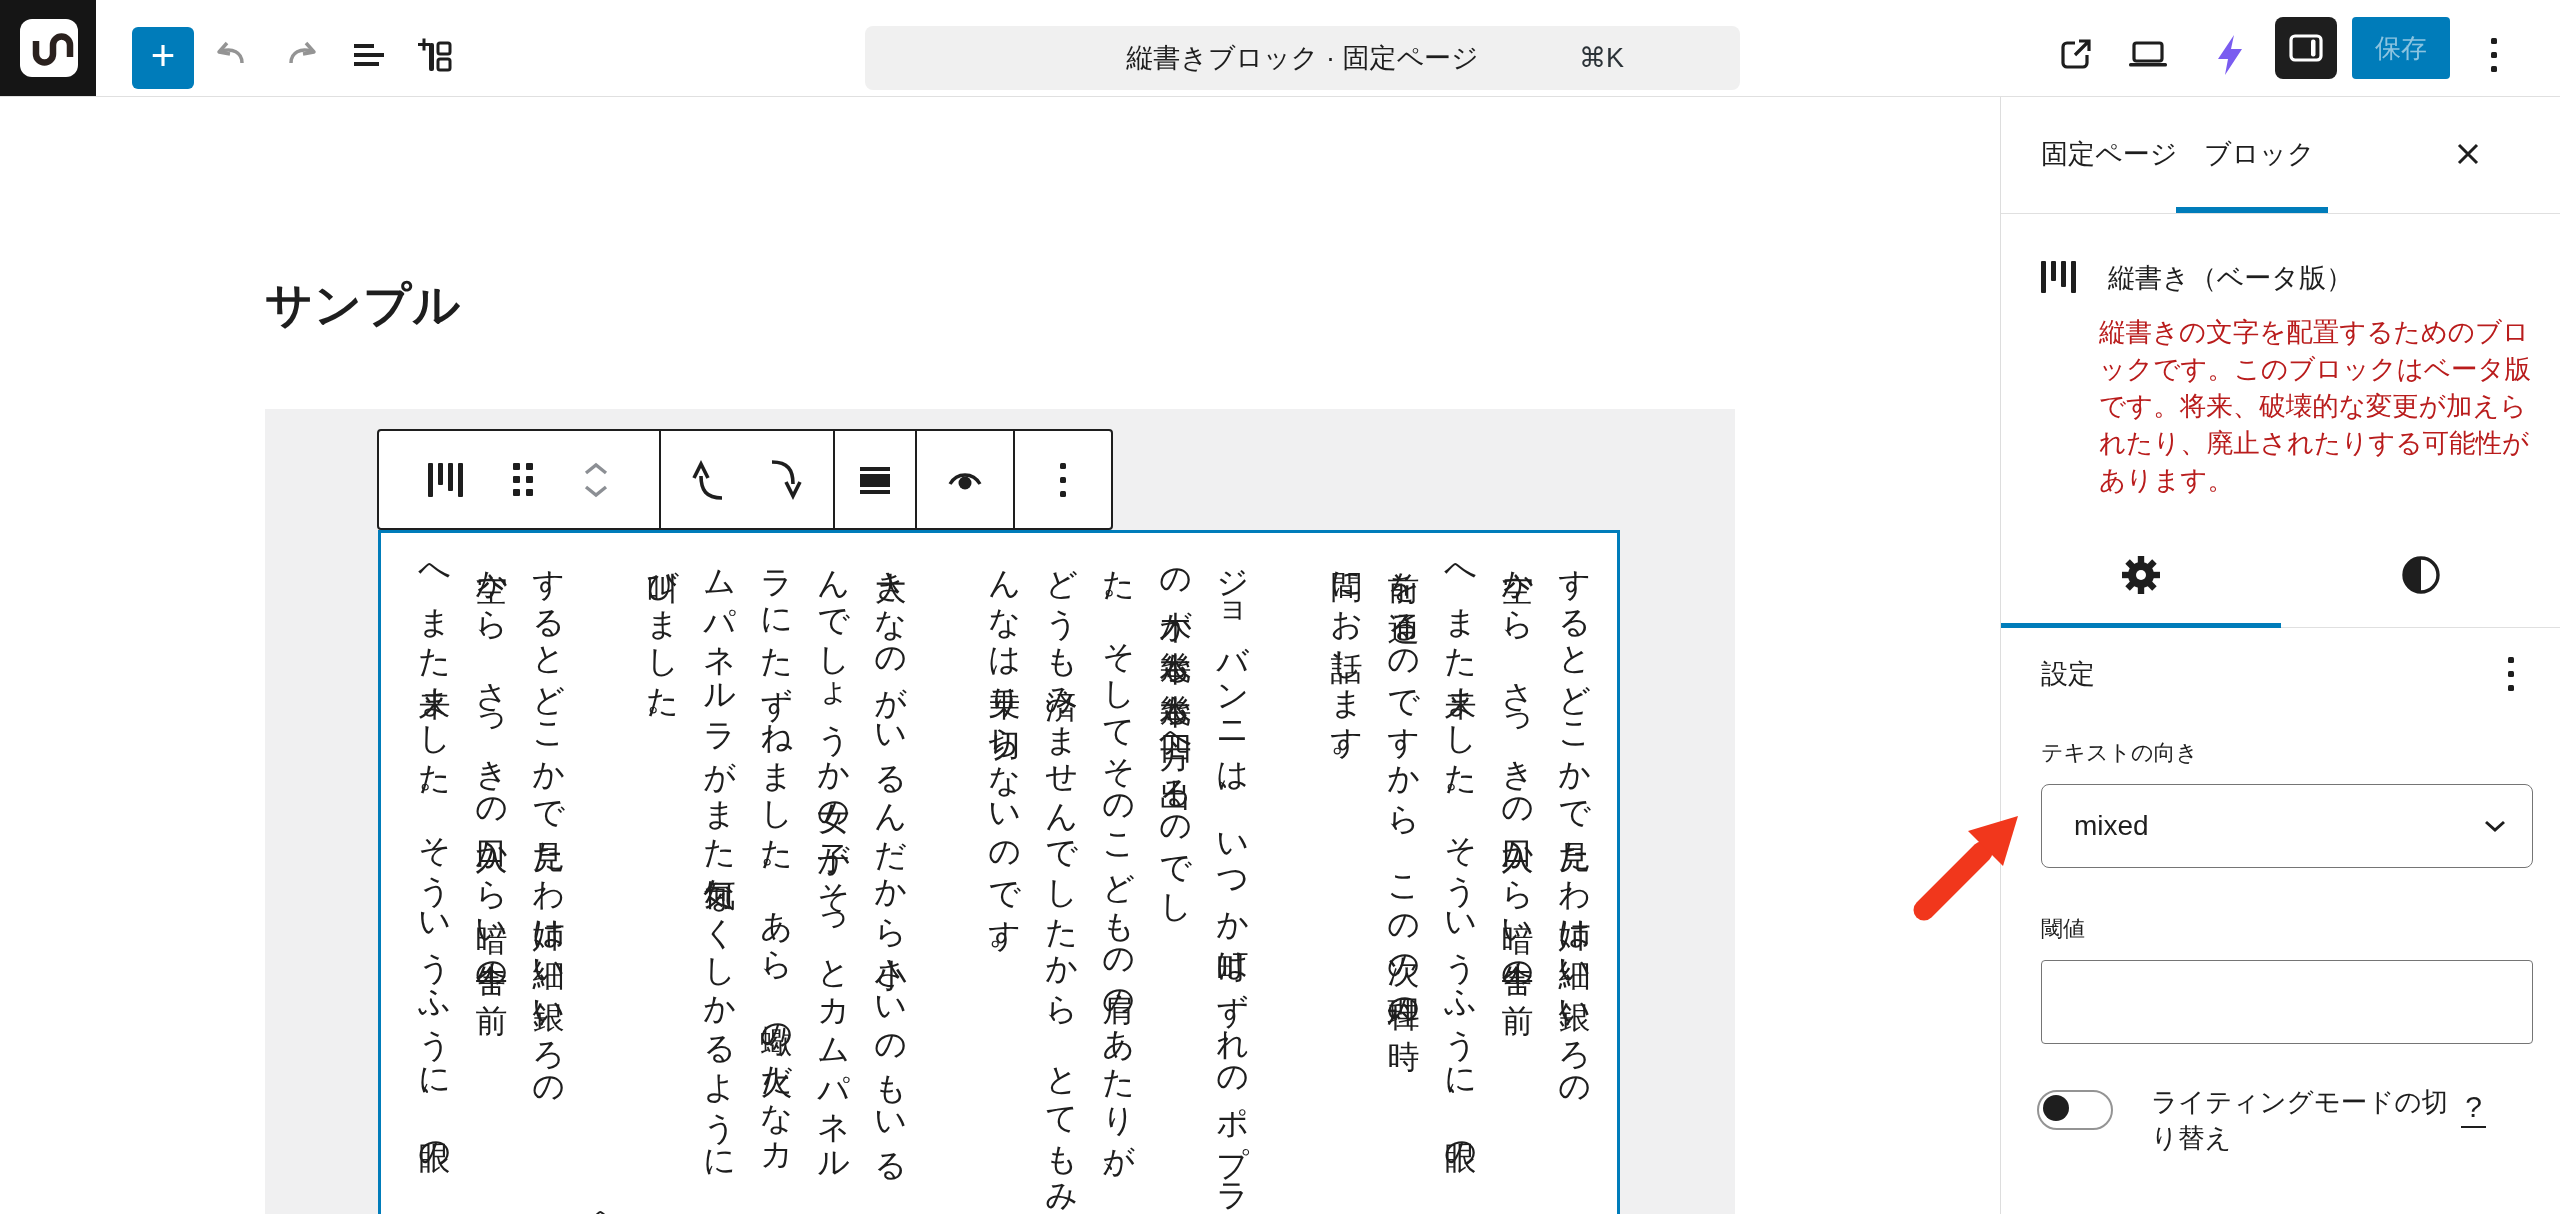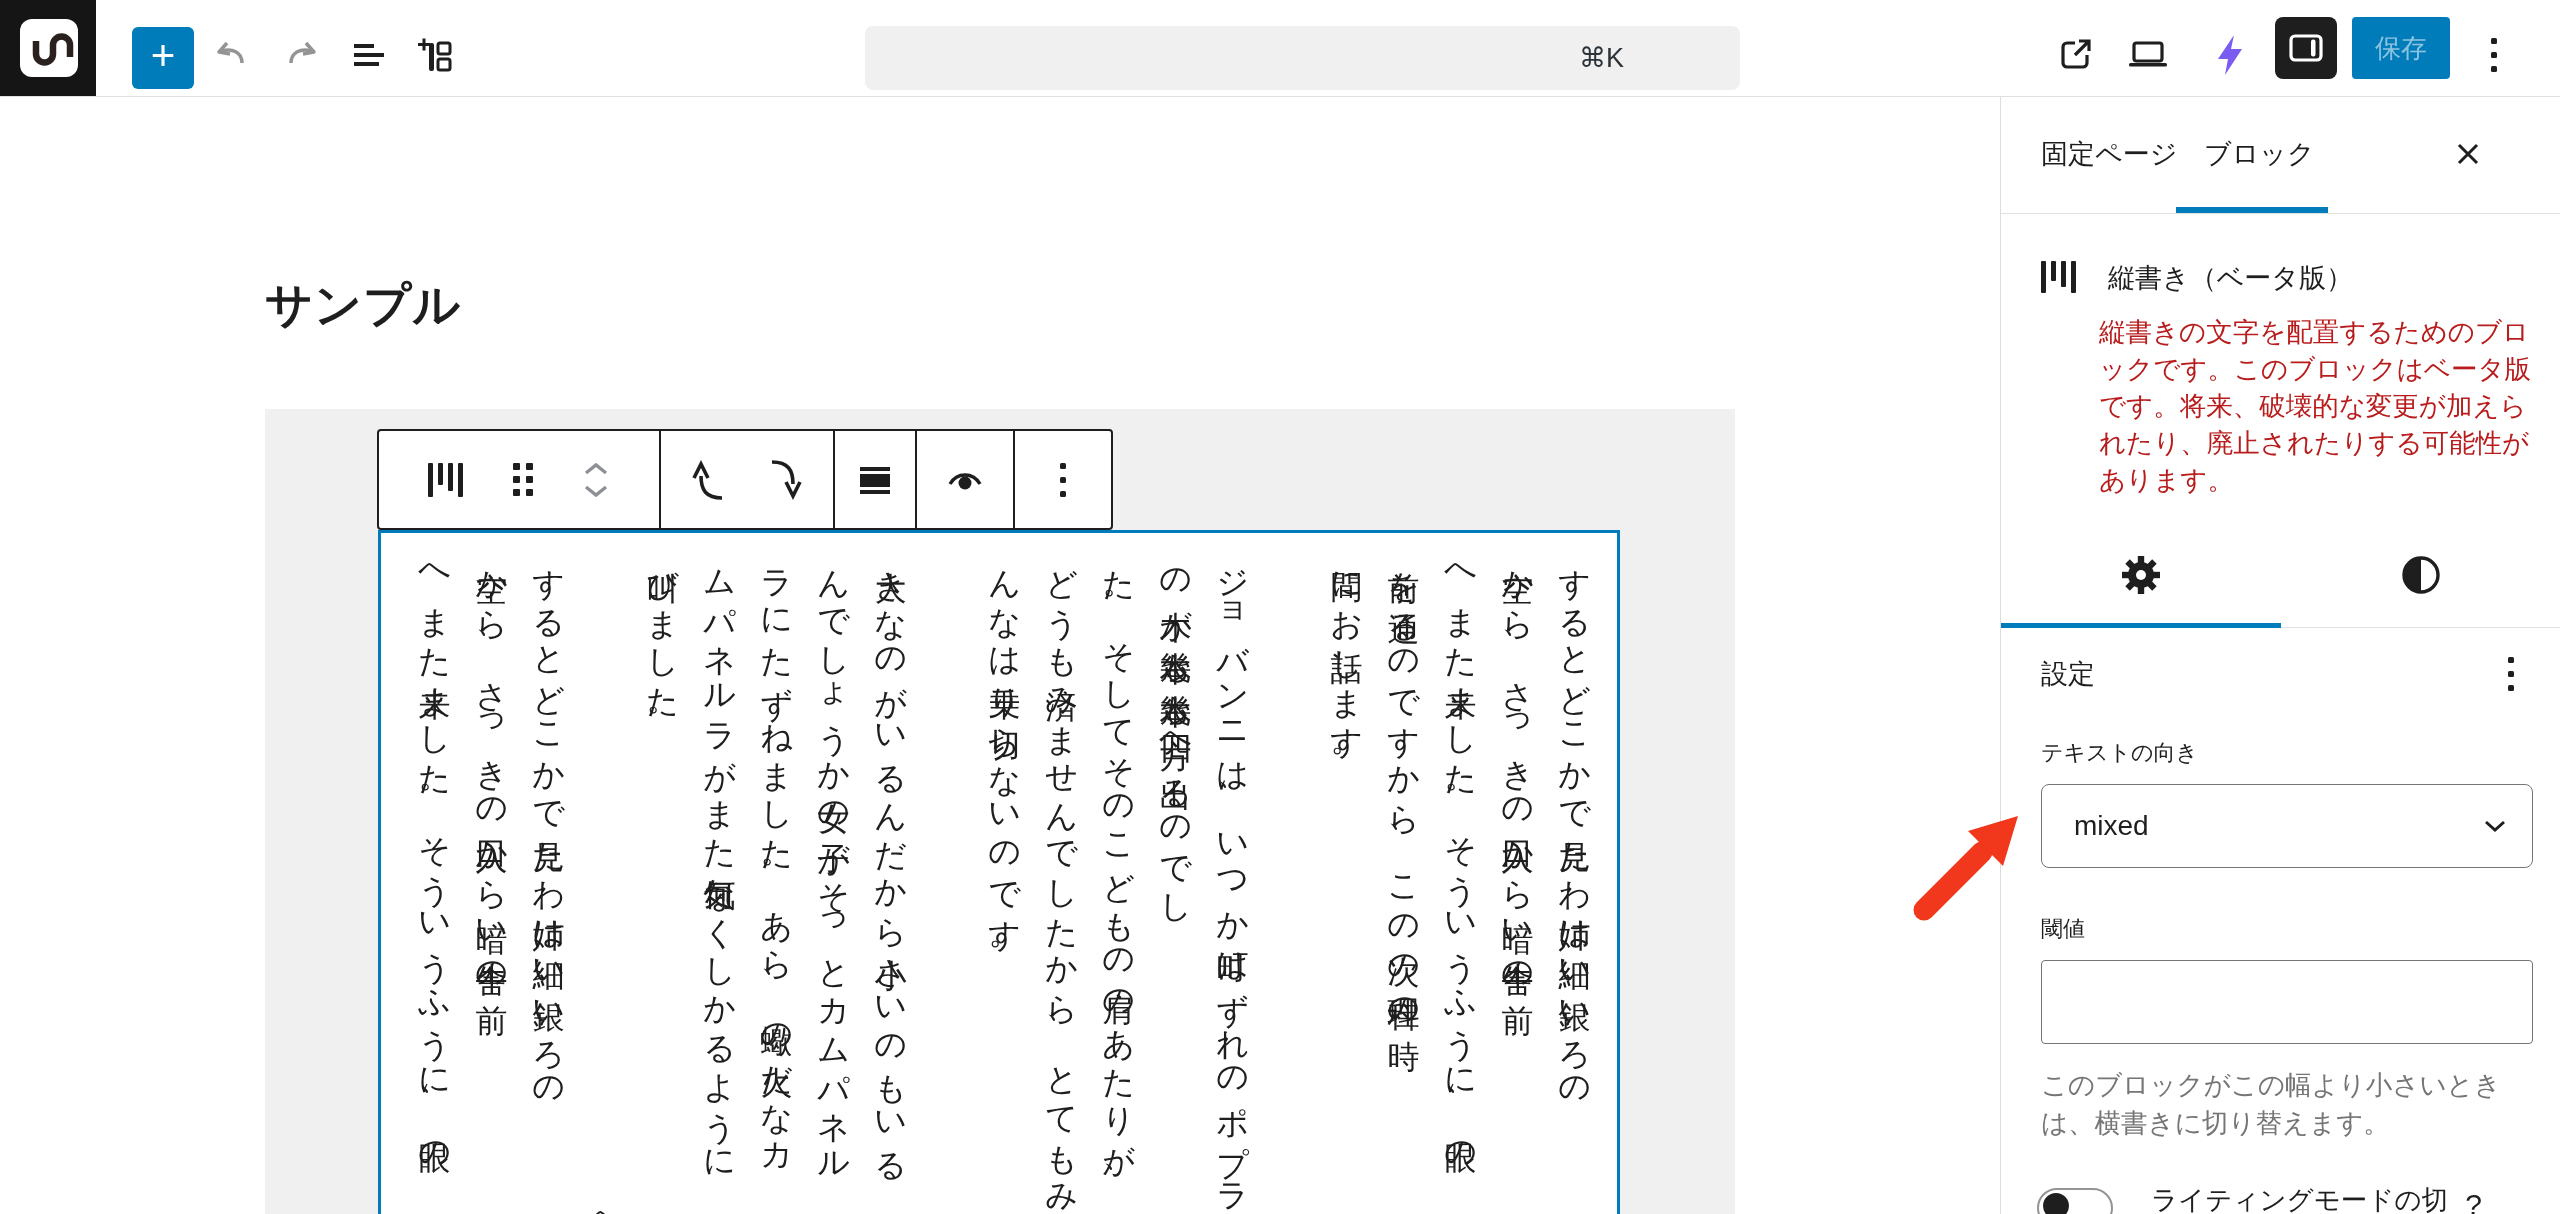--- a/index.html
+++ b/index.html
@@ -125,20 +125,21 @@
       <svg width="40" height="40" viewBox="0 0 40 40">
         <rect x="4" y="8" width="12" height="3" fill="#1e1e1e"></rect>
         <rect x="8.5" y="3.5" width="3" height="12" fill="#1e1e1e"></rect>
         <rect x="15" y="8" width="5" height="28" rx="2" fill="#1e1e1e"></rect>
         <rect x="24" y="8" width="12" height="11" rx="2" fill="none" stroke="#1e1e1e" stroke-width="3"></rect>
         <rect x="24" y="24" width="12" height="11" rx="2" fill="none" stroke="#1e1e1e" stroke-width="3"></rect>
       </svg>
     </div>
 
     <div class="pill">
+      <span>縦書きブロック · 固定ページ</span>
       <span class="shortcut">⌘K</span>
     </div>
 
     <div class="tb-ic" style="left:2053px;">
       <svg width="40" height="40" viewBox="0 0 40 40">
         <path d="M20 8 H12 a4 4 0 0 0 -4 4 v16 a4 4 0 0 0 4 4 h16 a4 4 0 0 0 4 -4 v-8" fill="none" stroke="#1e1e1e" stroke-width="3.2"></path>
         <path d="M24 6 h10 v10 M33 7 L20 20" fill="none" stroke="#1e1e1e" stroke-width="3.2"></path>
       </svg>
     </div>
     <div class="tb-ic" style="left:2126px;">
@@ -362,21 +363,20 @@
     <div class="select-box">
       <span class="val">mixed</span>
       <svg width="26" height="18" viewBox="0 0 26 18">
         <path d="M4 5 L13 13 L22 5" fill="none" stroke="#1e1e1e" stroke-width="3"></path>
       </svg>
     </div>
 
     <div class="field-label">閾値</div>
     <input class="text-input" type="text" value="" style="">
 
-    <div class="help-text">このブロックがこの幅より小さいときは、横書きに切り替えます。</div>
 
     <div class="toggle-row">
       <div class="toggle">
         <div class="knob"></div>
       </div>
       <div class="toggle-label">ライティングモードの切り替え</div>
       <div class="help-q">?</div>
     </div>
   </div>
 

